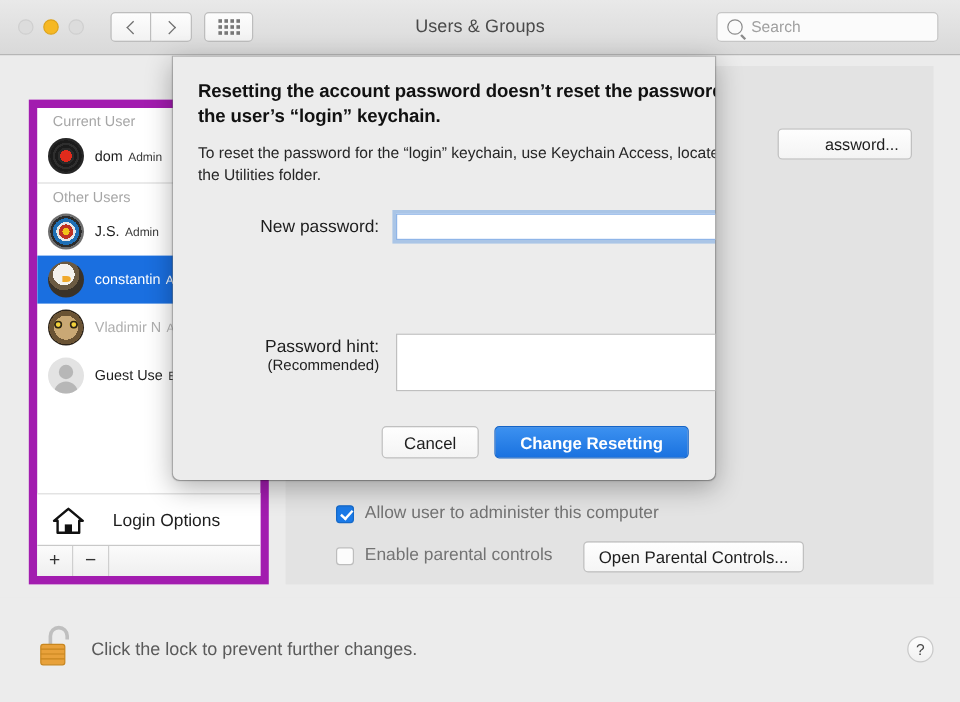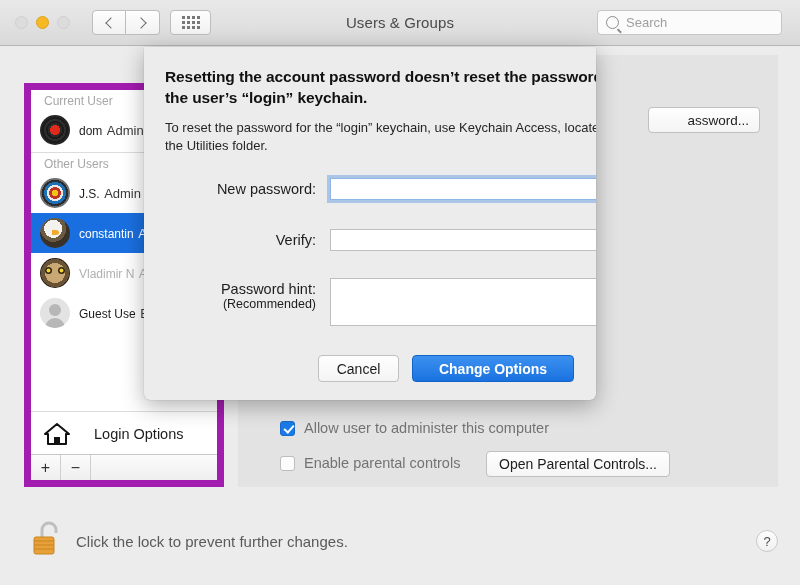--- a/index.html
+++ b/index.html
@@ -231,21 +231,21 @@
     background: #b7b7b7;
   }
   .user-text { min-width: 0; }
   .user-name {
     font-size: 12px;
     color: #1d1d1d;
     line-height: 1.15;
     white-space: nowrap;
   }
   .user-sub {
-    font-size: 13px;
+    font-size: 10px;
     color: #3a3a3a;
     line-height: 1.2;
     white-space: nowrap;
   }
   .user-row.selected .user-name,
   .user-row.selected .user-sub { color: #ffffff; }
   .user-row.dim .user-name { color: #b0b0b0; }
   .user-row.dim .user-sub  { color: #b7b7b7; }
 
   .login-options {
@@ -652,32 +652,28 @@
     </div>
     <div class="key-btn">
       <svg viewBox="0 0 14 16" width="12" height="14">
         <circle cx="7" cy="4.5" r="4" fill="#111"></circle>
         <circle cx="7" cy="4" r="1.4" fill="#fff"></circle>
         <rect x="6" y="7" width="2.2" height="8" fill="#111"></rect>
         <rect x="8.2" y="10" width="2.6" height="1.8" fill="#111"></rect>
       </svg>
     </div>
 
-    <div class="field-row row-verify">
-      <span class="field-label">Verify:</span>
-      <span class="tf tf-verify"></span>
-    </div>
 
     <div class="field-row row-hint">
       <span class="field-label">
         <span>Password hint:</span>
         <span class="sub">(Recommended)</span>
       </span>
       <span class="tf tf-hint"></span>
     </div>
 
     <div class="sheet-buttons">
       <div class="btn btn-cancel">Cancel</div>
-      <div class="btn btn-default">Change Options</div>
+      <div class="btn btn-default">Change Resetting</div>
     </div>
   </div>
 
 </div>
 
 </body></html>

